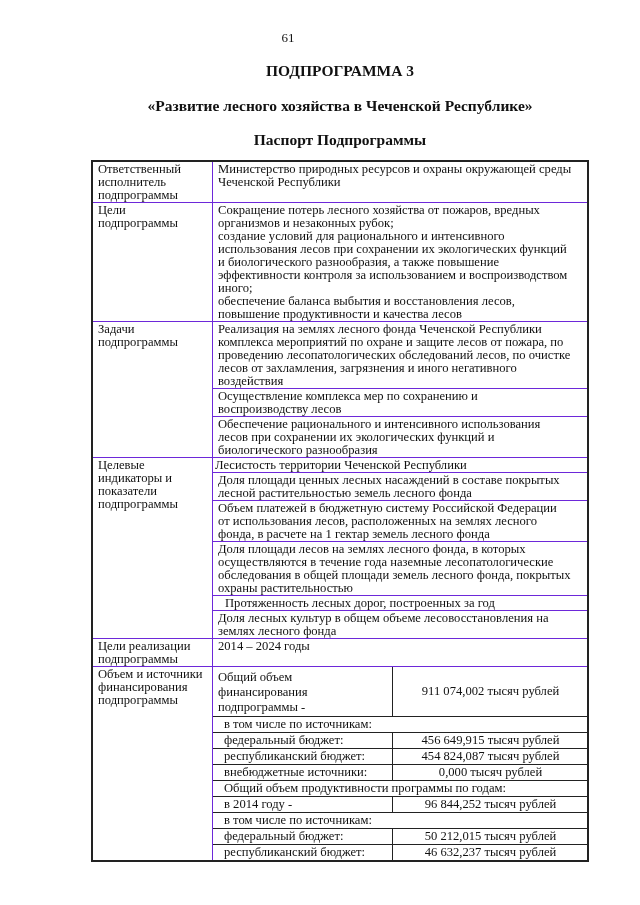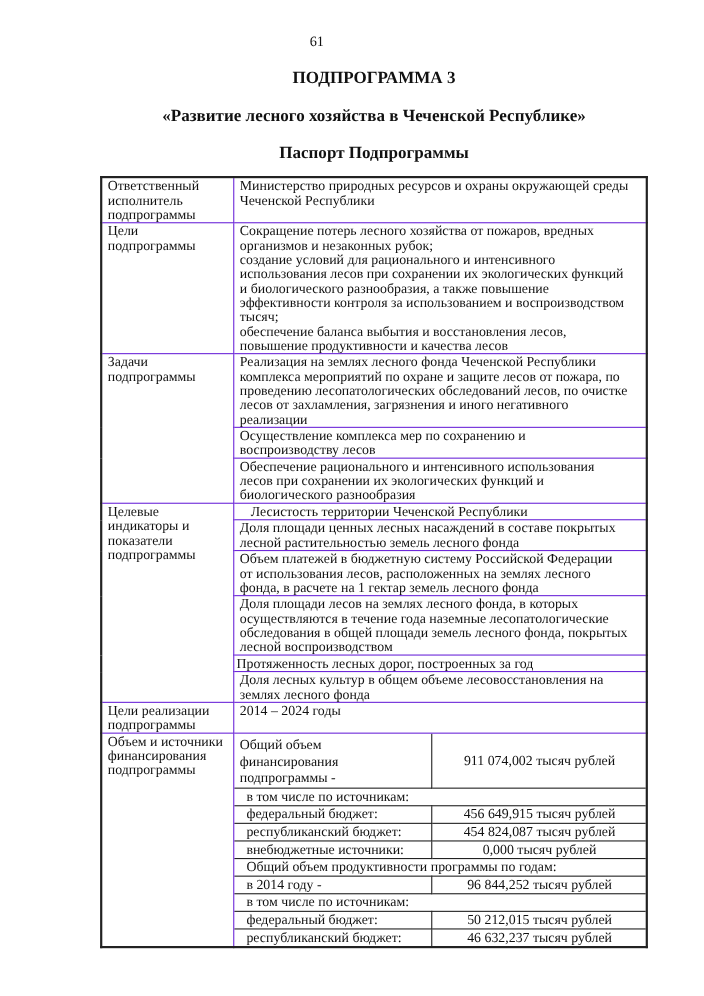--- a/index.html
+++ b/index.html
@@ -56,37 +56,37 @@
       <span class="line">Цели</span>
       <span class="line">подпрограммы</span>
     </td>
     <td>
       <span class="line">Сокращение потерь лесного хозяйства от пожаров, вредных</span>
       <span class="line">организмов и незаконных рубок;</span>
       <span class="line">создание условий для рационального и интенсивного</span>
       <span class="line">использования лесов при сохранении их экологических функций</span>
       <span class="line">и биологического разнообразия, а также повышение</span>
       <span class="line">эффективности контроля за использованием и воспроизводством</span>
-      <span class="line">тысяч;</span>
+      <span class="line">иного;</span>
       <span class="line">обеспечение баланса выбытия и восстановления лесов,</span>
       <span class="line">повышение продуктивности и качества лесов</span>
     </td>
   </tr>
 
   <tr>
     <td class="lbl" rowspan="3">
       <span class="line">Задачи</span>
       <span class="line">подпрограммы</span>
     </td>
     <td>
       <span class="line">Реализация на землях лесного фонда Чеченской Республики</span>
       <span class="line">комплекса мероприятий по охране и защите лесов от пожара, по</span>
       <span class="line">проведению лесопатологических обследований лесов, по очистке</span>
       <span class="line">лесов от захламления, загрязнения и иного негативного</span>
-      <span class="line">реализации</span>
+      <span class="line">воздействия</span>
     </td>
   </tr>
   <tr>
     <td>
       <span class="line">Осуществление комплекса мер по сохранению и</span>
       <span class="line">воспроизводству лесов</span>
     </td>
   </tr>
   <tr>
     <td>
@@ -96,21 +96,21 @@
     </td>
   </tr>
 
   <tr>
     <td class="lbl" rowspan="6">
       <span class="line">Целевые</span>
       <span class="line">индикаторы и</span>
       <span class="line">показатели</span>
       <span class="line">подпрограммы</span>
     </td>
-    <td style="padding-left:15px">
+    <td style="padding-left:2px">
       <span class="line">Лесистость территории Чеченской Республики</span>
     </td>
   </tr>
   <tr>
     <td>
       <span class="line">Доля площади ценных лесных насаждений в составе покрытых</span>
       <span class="line">лесной растительностью земель лесного фонда</span>
     </td>
   </tr>
   <tr>
@@ -118,25 +118,25 @@
       <span class="line">Объем платежей в бюджетную систему Российской Федерации</span>
       <span class="line">от использования лесов, расположенных на землях лесного</span>
       <span class="line">фонда, в расчете на 1 гектар земель лесного фонда</span>
     </td>
   </tr>
   <tr>
     <td>
       <span class="line">Доля площади лесов на землях лесного фонда, в которых</span>
       <span class="line">осуществляются в течение года наземные лесопатологические</span>
       <span class="line">обследования в общей площади земель лесного фонда, покрытых</span>
-      <span class="line">лесной воспроизводством</span>
-    </td>
-  </tr>
-  <tr>
-    <td style="padding-left:2px">
+      <span class="line">охраны растительностью</span>
+    </td>
+  </tr>
+  <tr>
+    <td style="padding-left:12px">
       <span class="line">Протяженность лесных дорог, построенных за год</span>
     </td>
   </tr>
   <tr>
     <td>
       <span class="line">Доля лесных культур в общем объеме лесовосстановления на</span>
       <span class="line">землях лесного фонда</span>
     </td>
   </tr>
 

